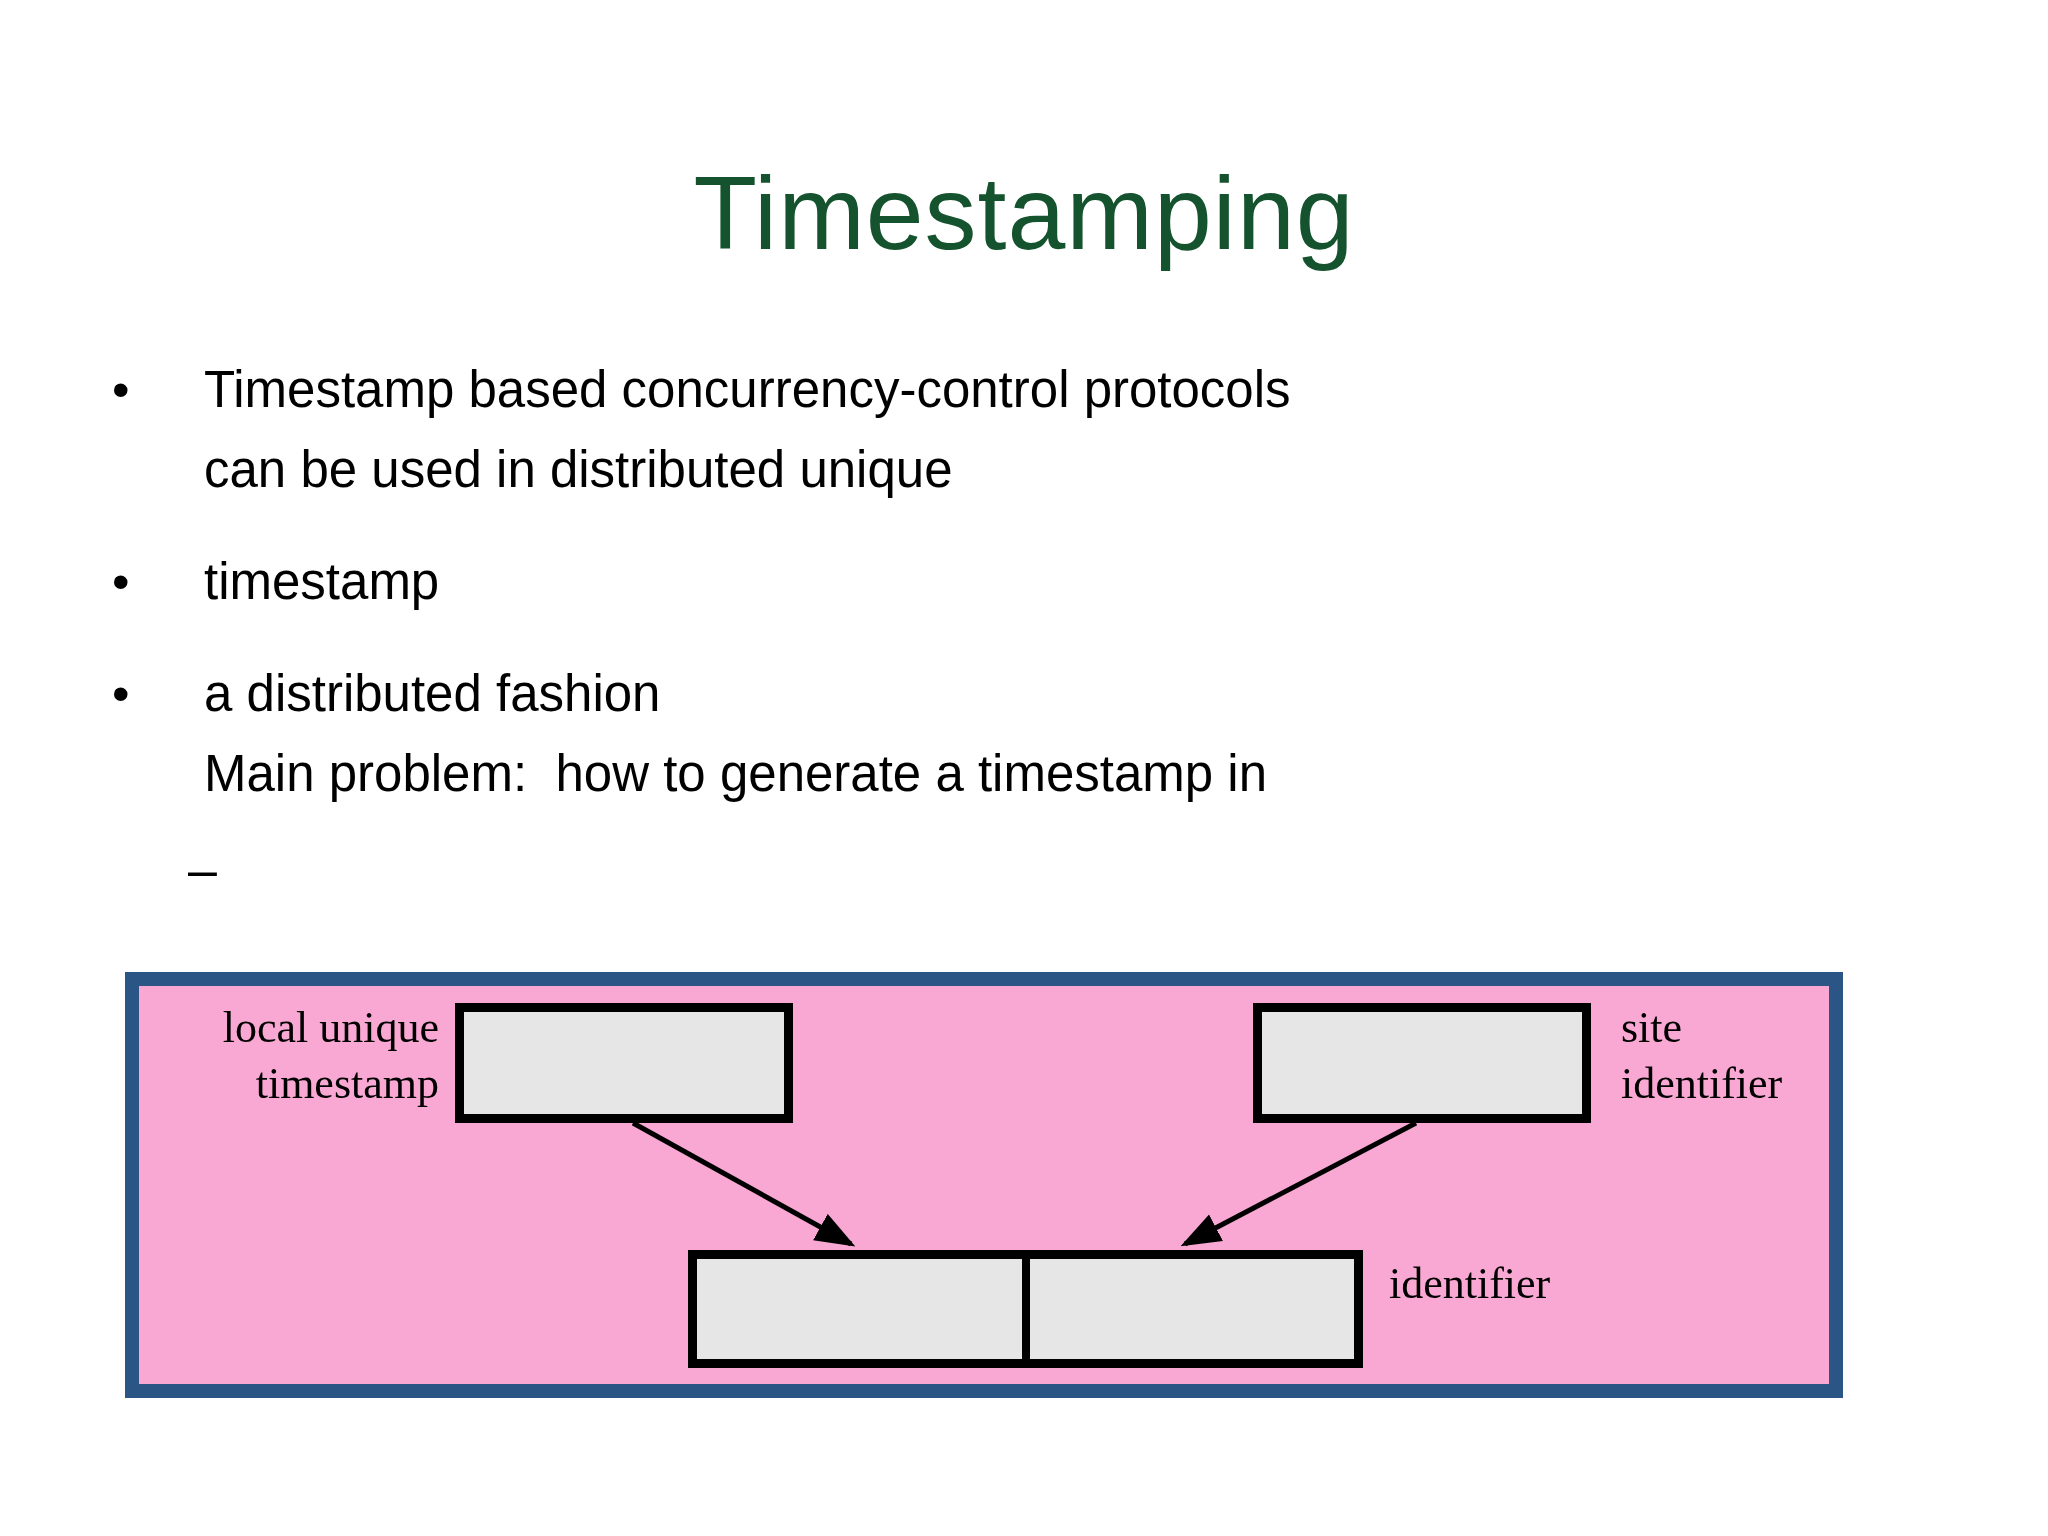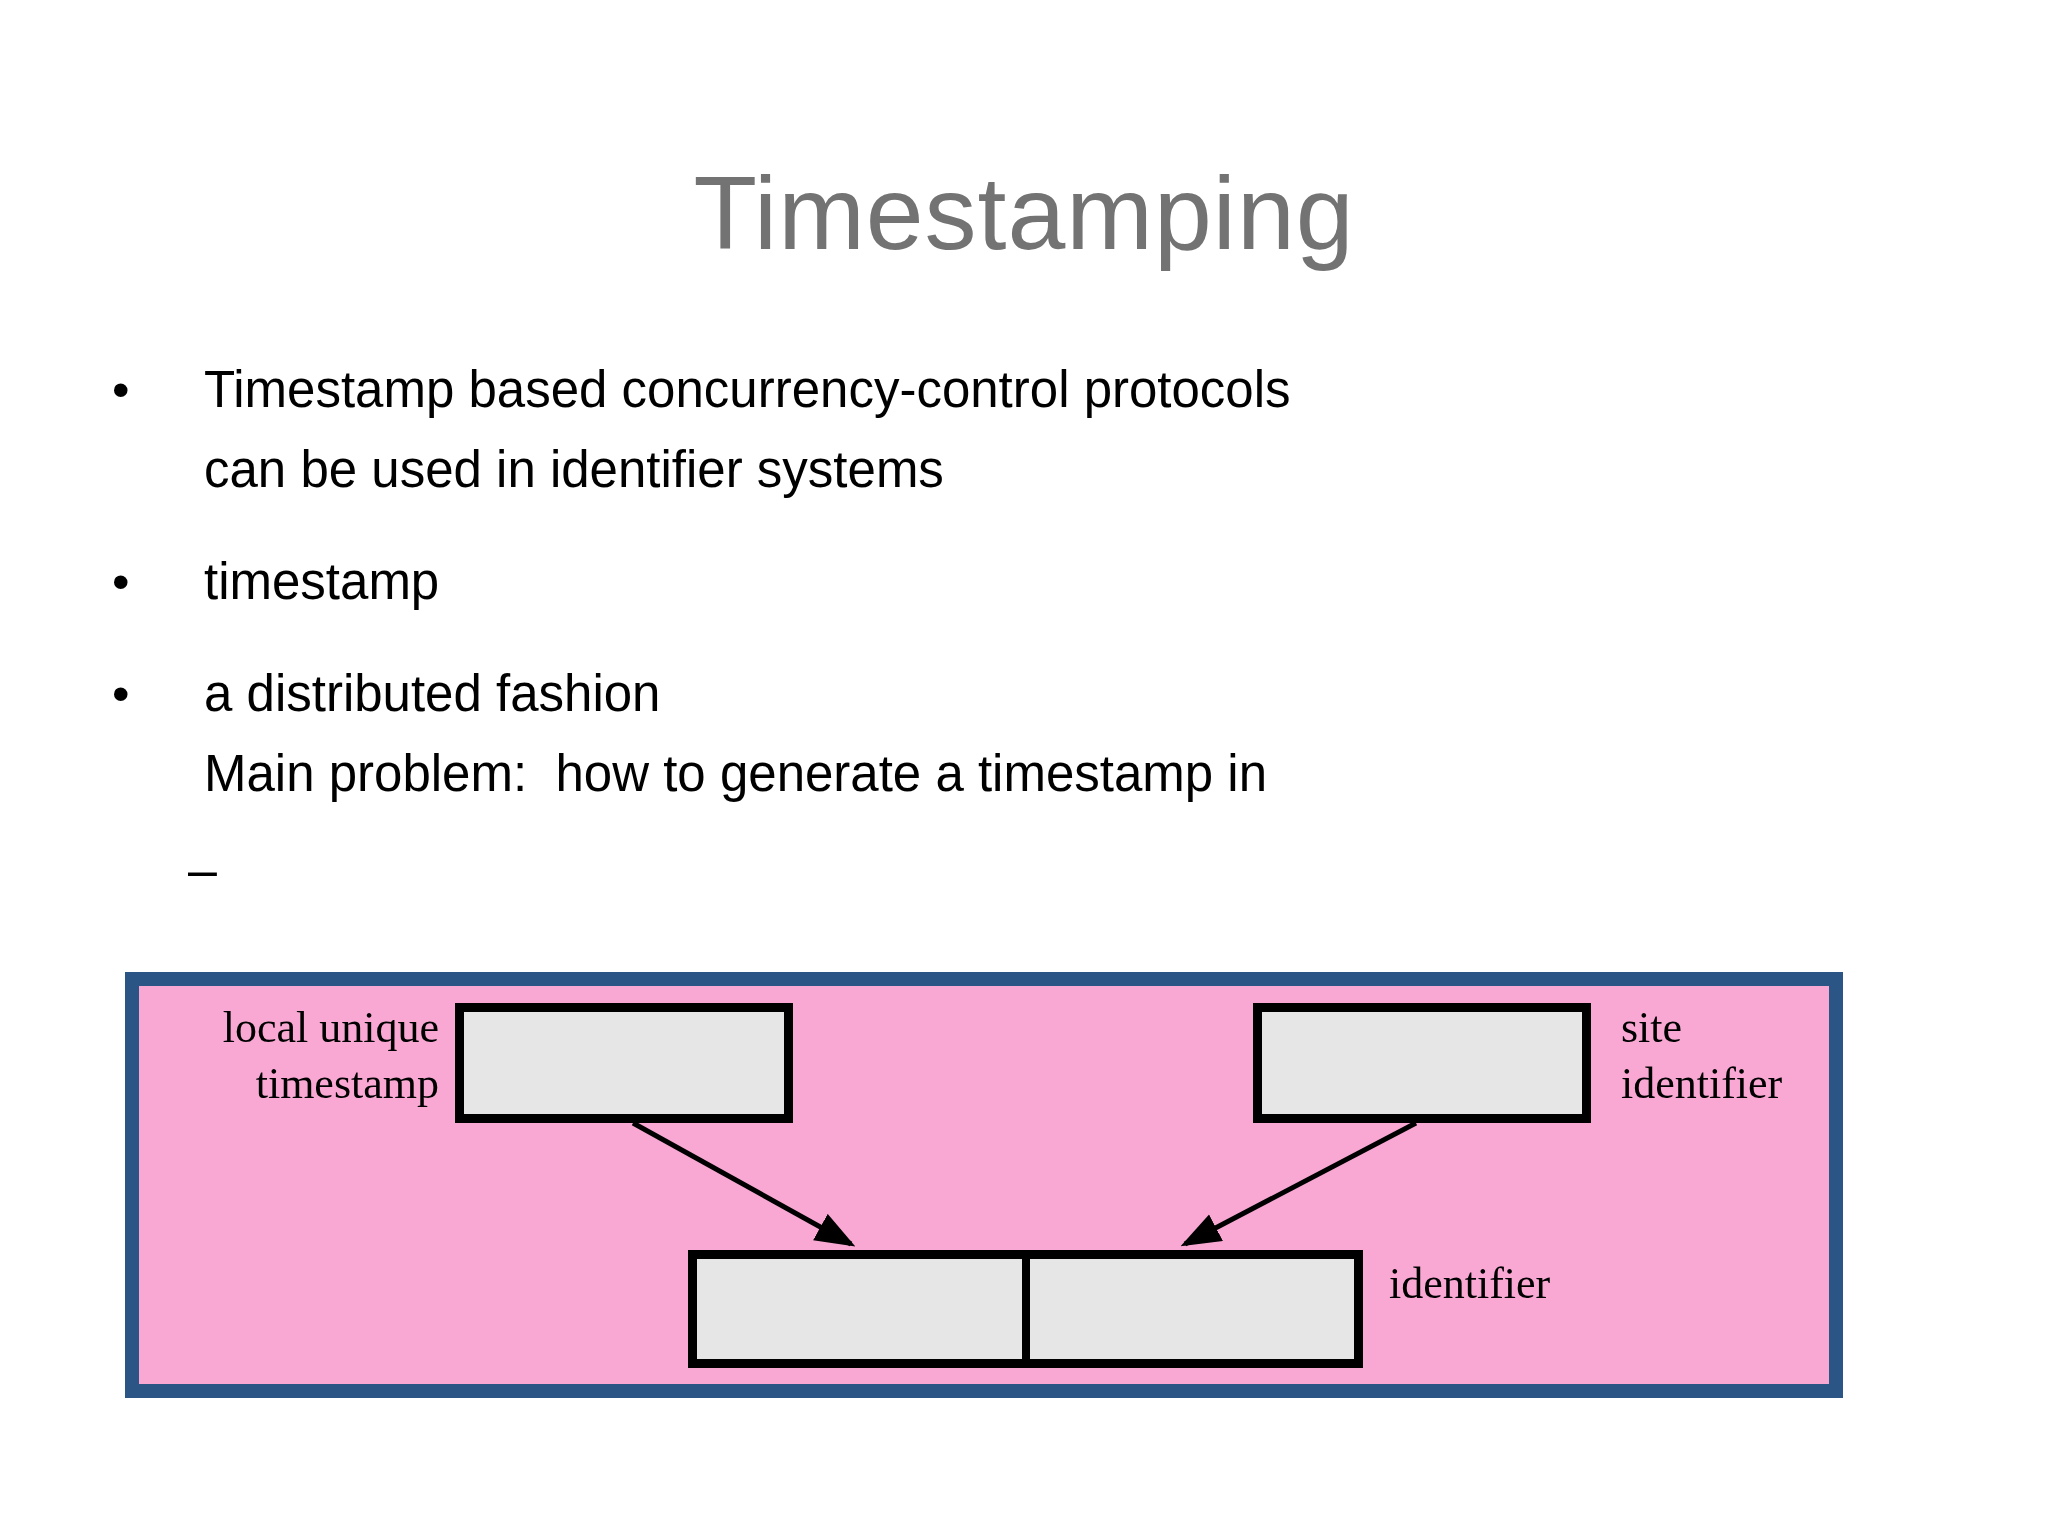--- a/index.html
+++ b/index.html
@@ -18,21 +18,21 @@
   .title {
     position: absolute;
     top: 84px;
     left: 0;
     width: 100%;
     text-align: center;
     font-size: 104px;
     line-height: 1.15;
     font-weight: 400;
     letter-spacing: 1px;
-    color: #737373;
+    color: #14532d;
   }
   .bullets {
     position: absolute;
     left: 108px;
     top: 350px;
     width: 1890px;
   }
   .bullet {
     display: flex;
     margin-bottom: 32px;
@@ -115,21 +115,21 @@
 <body>
 
 <h1 class="title">Timestamping</h1>
 
 <div class="bullets">
 
   <div class="bullet">
     <span class="bullet-marker">•</span>
     <div class="bullet-text">
       <span class="line">Timestamp based concurrency-control protocols</span>
-      <span class="line">can be used in identifier systems</span>
+      <span class="line">can be used in distributed unique</span>
     </div>
   </div>
 
   <div class="bullet">
     <span class="bullet-marker">•</span>
     <div class="bullet-text">
       <span class="line">timestamp</span>
     </div>
   </div>
 

